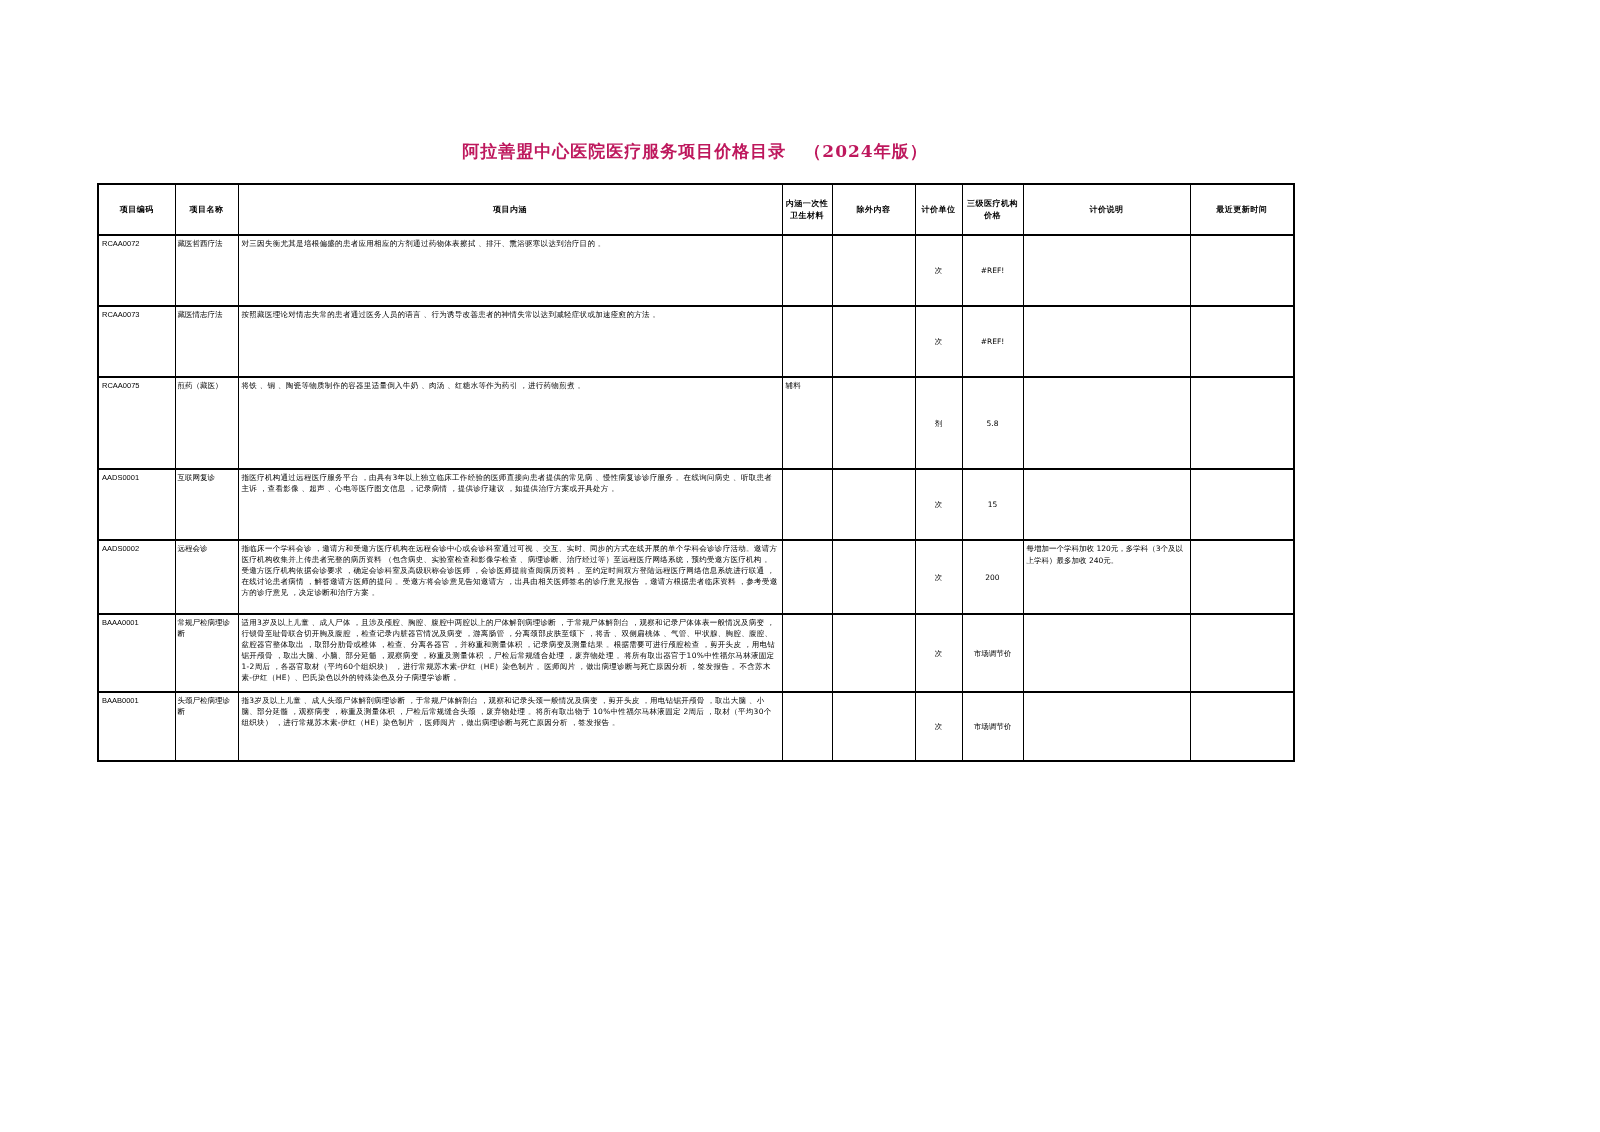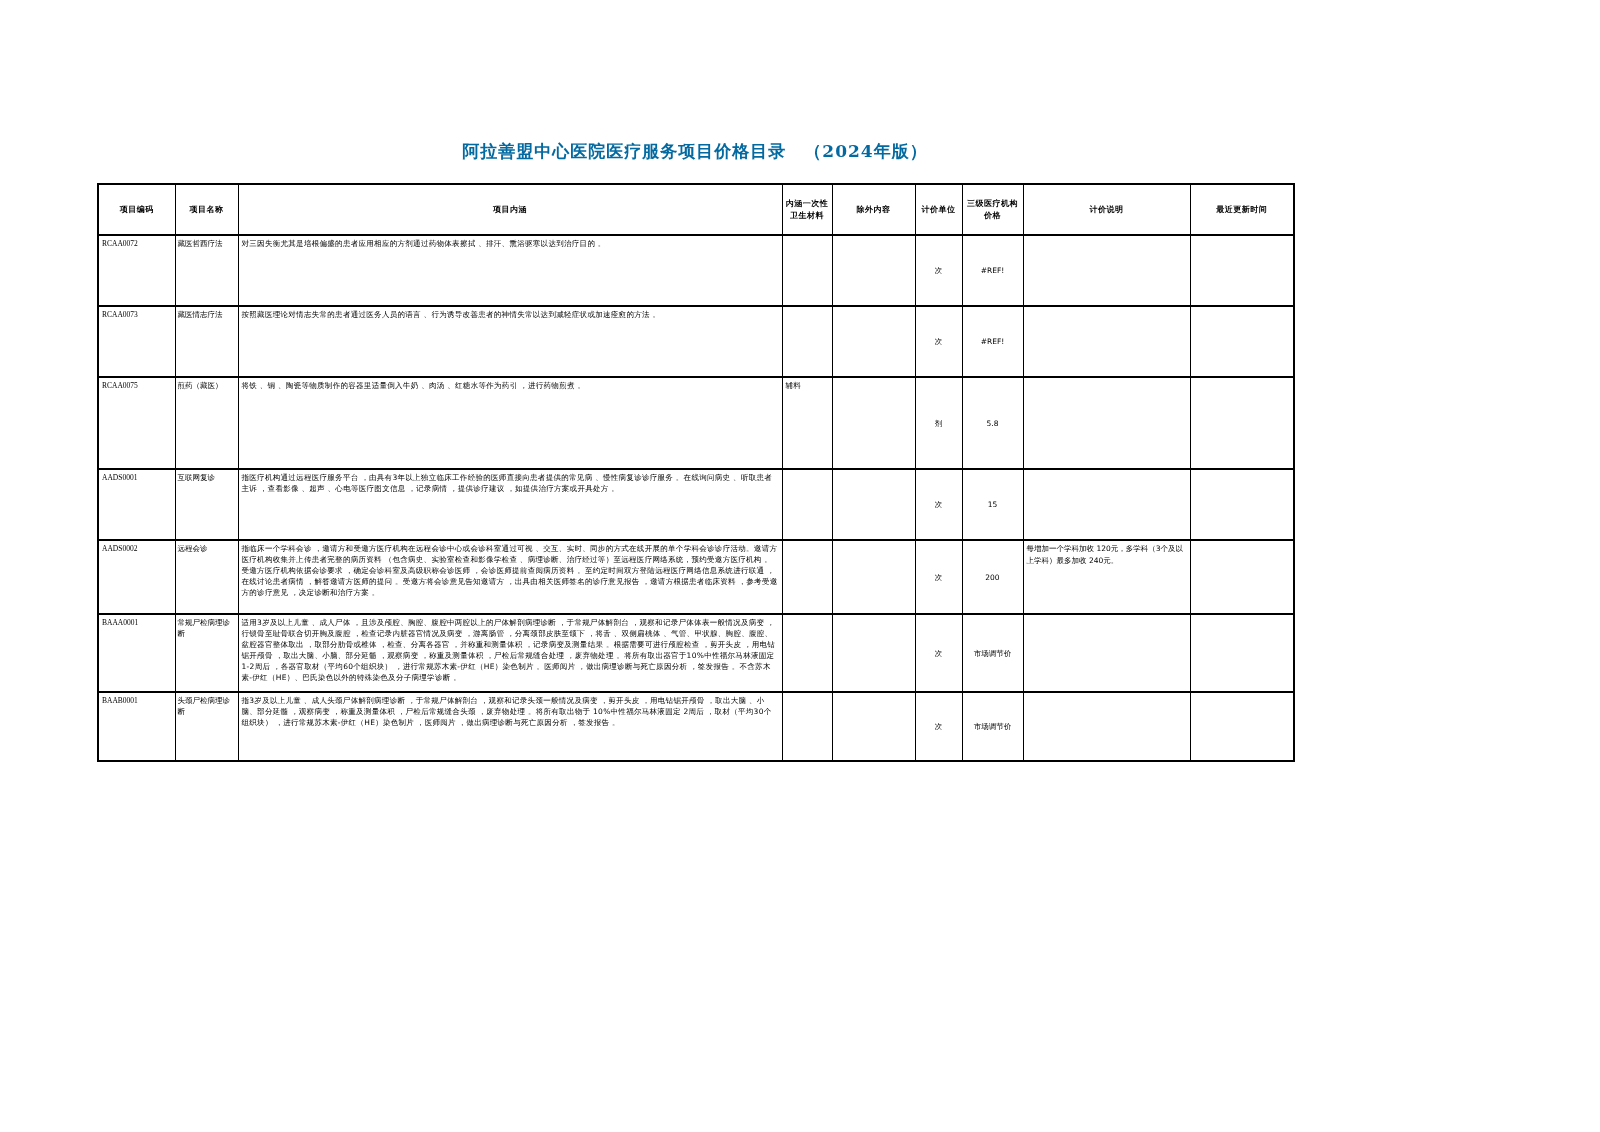--- a/index.html
+++ b/index.html
@@ -4,21 +4,21 @@
 <style>
   html,body{margin:0;padding:0;background:#fff;}
   body{
     width:1600px;height:1132px;position:relative;overflow:hidden;
     font-family:"DejaVu Sans",sans-serif;color:#000;
     -webkit-font-smoothing:none;
   }
   .page-title{
     position:absolute;left:97px;top:140px;width:1196px;
     text-align:center;font-family:"DejaVu Serif","Liberation Serif",serif;
-    font-weight:bold;font-size:17px;letter-spacing:1px;color:#0369a1;
+    font-weight:bold;font-size:17px;letter-spacing:1px;color:#be185d;
   }
   .price-table{
     position:absolute;left:97px;top:183px;width:1196px;
     border-collapse:collapse;table-layout:fixed;
     border:2px solid #000;
   }
   .price-table th,.price-table td{
     border:solid #000;border-width:2px 1px;
     overflow:hidden;word-break:break-all;
   }
@@ -26,21 +26,21 @@
     font-size:8px;font-weight:bold;text-align:center;vertical-align:middle;
     line-height:12px;padding:2px;height:45px;letter-spacing:0.5px;
   }
   .th-material{padding:0 10px;margin-left:16px;}
   .th-unit{padding:0 8px;margin-top:7px;}
   .th-price{padding:0 2px;letter-spacing:0;}
   .price-table td{
     font-size:7.5px;line-height:11px;padding:2px 3px;
     vertical-align:top;text-align:left;letter-spacing:0.3px;
   }
-  td.c-code{font-family:Liberation Serif, serif;font-size:7.5px;letter-spacing:0;}
+  td.c-code{font-family:Liberation Sans, sans-serif;font-size:7.5px;letter-spacing:0;}
   td.c-name{padding:2px 1px 4px 2px;letter-spacing:0;}
   td.c-unit,td.c-price,td.c-upd{
     vertical-align:middle;text-align:center;letter-spacing:0;
   }
   td.c-note{vertical-align:top;letter-spacing:0;line-height:12px;}
 </style>
 </head>
 <body>
 
 <div class="page-title">阿拉善盟中心医院医疗服务项目价格目录　（2024年版）</div>

